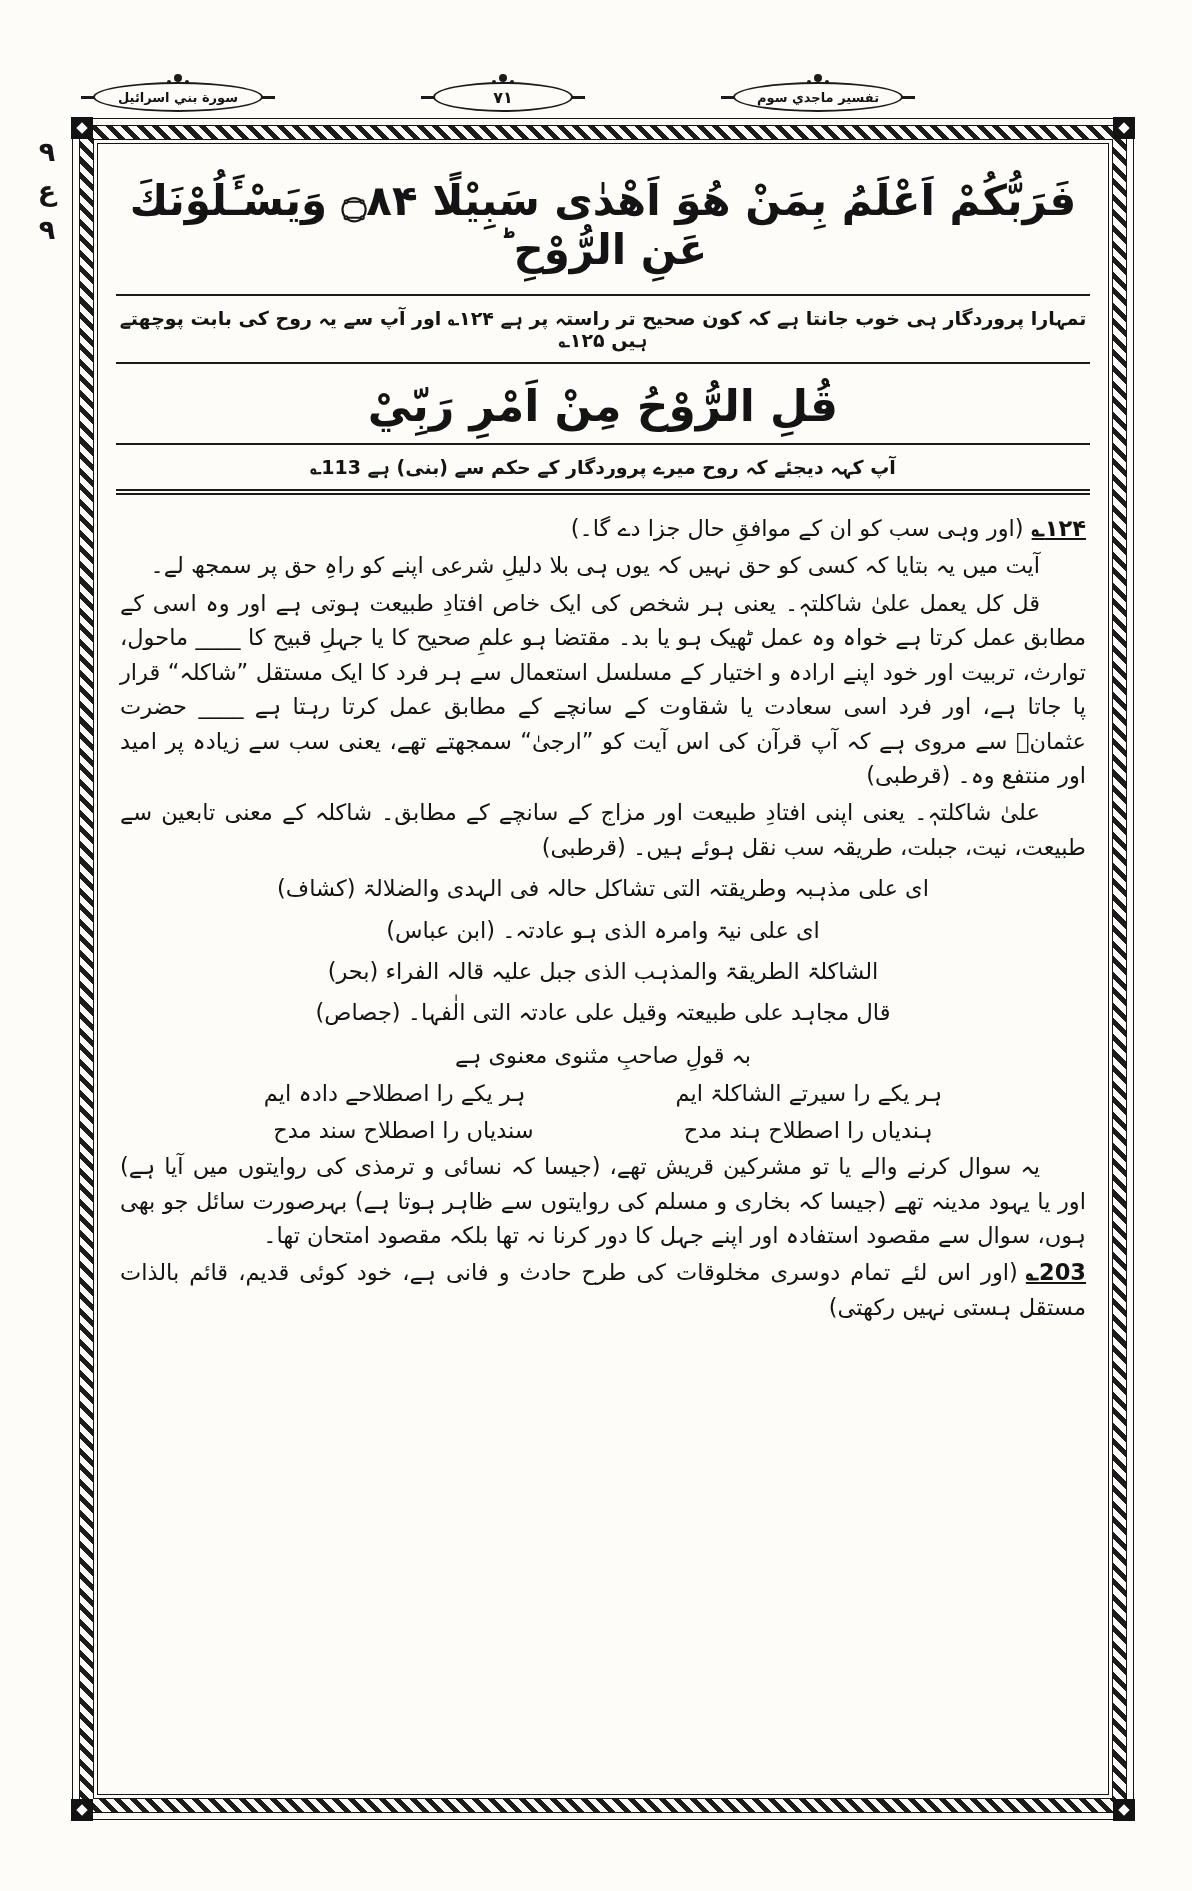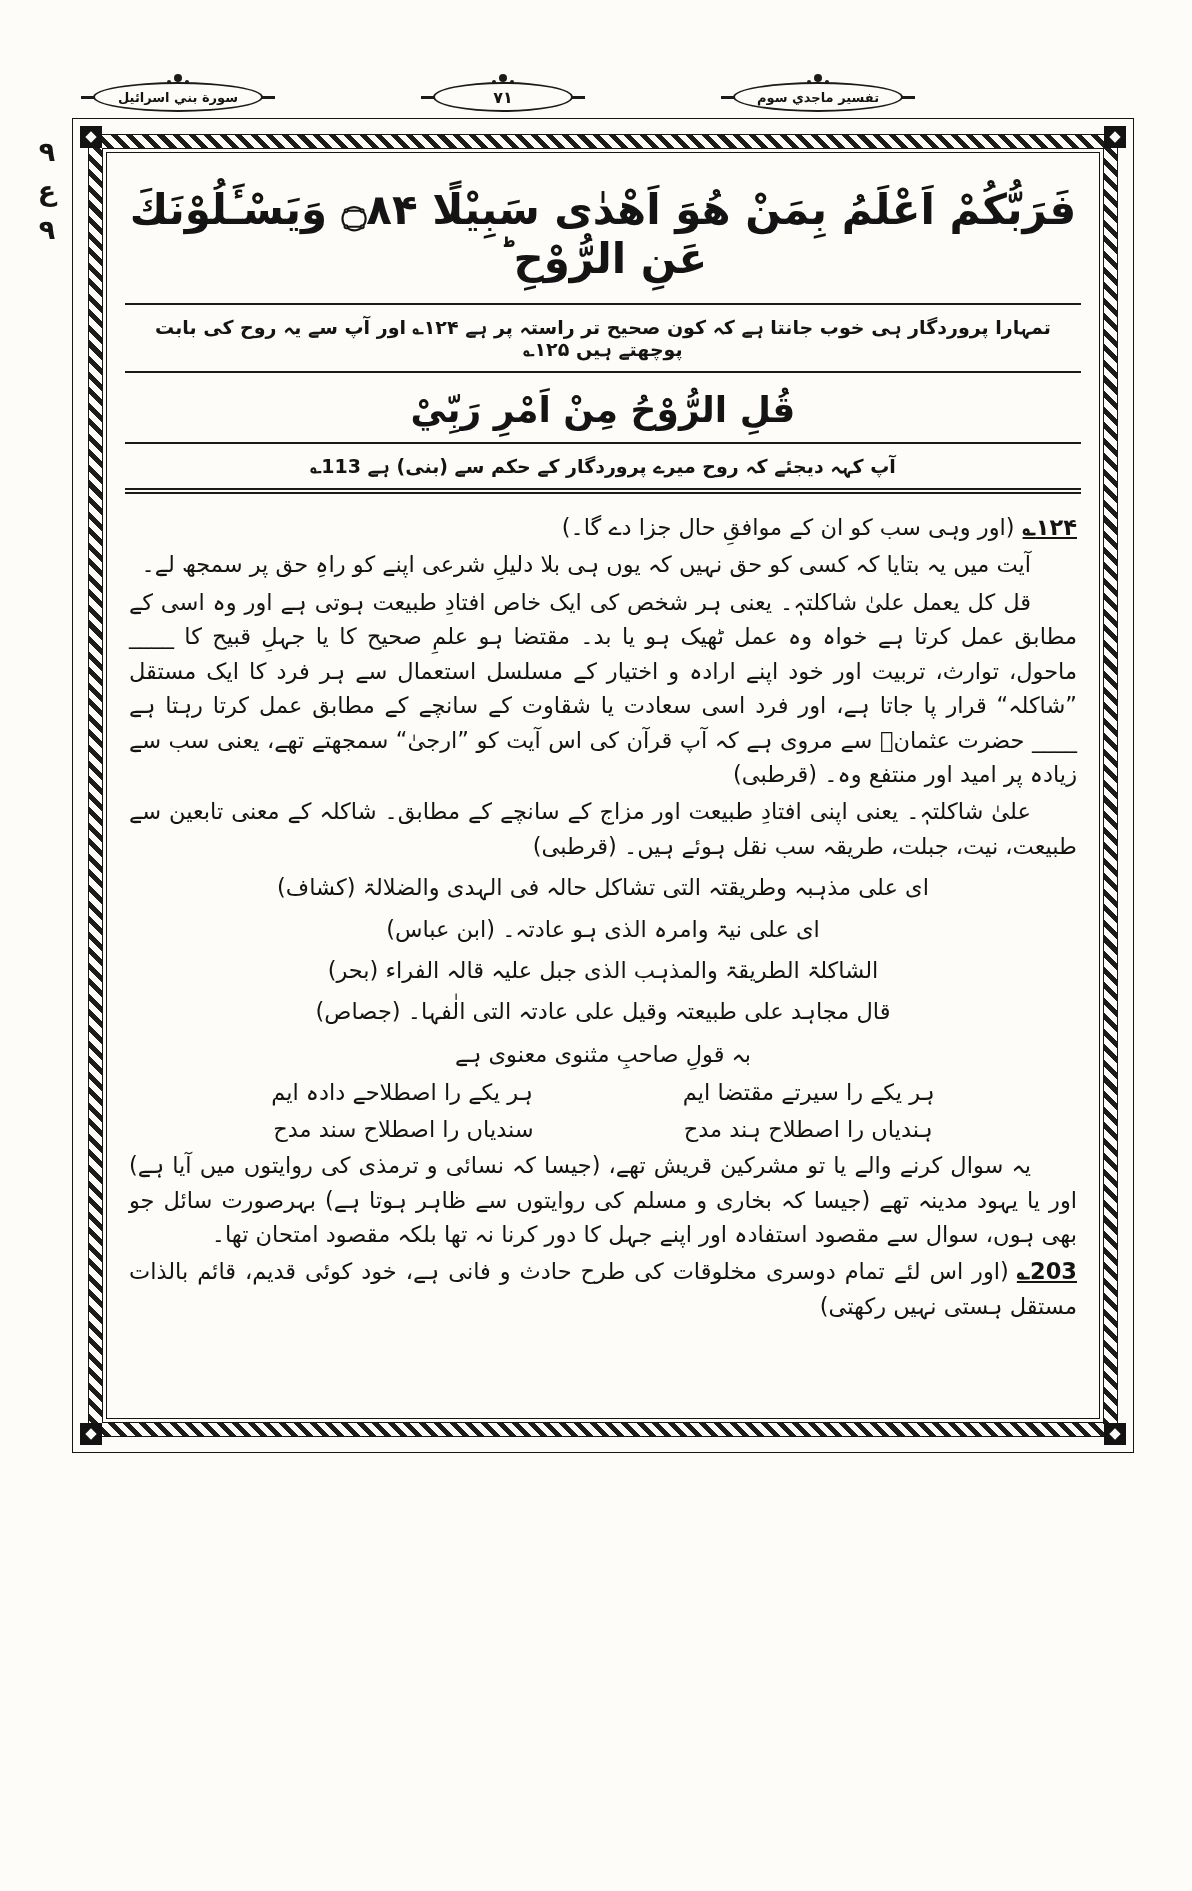--- a/index.html
+++ b/index.html
@@ -24,37 +24,37 @@
   .cartouche.c-mid   { left:358px; width:140px; font-size:16px; }
   .cartouche.c-right { left:658px; width:170px; }
   .tip { position:absolute; top:50%; width:14px; height:3px; background:#1b1b1b; margin-top:-1px; }
   .tip.t-l { left:-14px; } .tip.t-r { right:-14px; }
 
   
   .margin-marks { position:absolute; left:26px; top:132px; width:42px; text-align:center;
                   font-size:27px; font-weight:bold; line-height:1.45; }
 
   
-  .frame { position:absolute; left:72px; top:118px; width:1062px; height:1335px;
-           border:1.5px solid #151515; padding:15px; background:#fdfcf9; }
+  .frame { position:absolute; left:72px; top:118px; width:1062px; height:1702px;
+           border:1.5px solid #151515; padding:6px; background:#fdfcf9; }
   .band  { width:100%; height:100%; border:1.5px solid #151515; position:relative;
            background:repeating-linear-gradient(45deg,#1c1c1c 0 5px,#fdfcf9 5px 11px); padding:13px; }
   .inner-wrap { width:100%; height:100%; background:#fdfcf9; border:1.5px solid #151515; padding:3px; }
   .inner { width:100%; height:100%; background:#fdfcf9; border:1.5px solid #151515;
            padding:6px 16px 0; overflow:hidden; }
   .corner { position:absolute; width:22px; height:22px; background:#131313; z-index:3; }
   .corner::after { content:""; position:absolute; left:7px; top:7px; width:8px; height:8px;
                    background:#fdfcf9; transform:rotate(45deg); }
   .corner.tl { left:-9px; top:-9px; } .corner.tr { right:-9px; top:-9px; }
   .corner.bl { left:-9px; bottom:-9px; } .corner.br { right:-9px; bottom:-9px; }
 
   
   .verse { direction:rtl; text-align:center; font-weight:bold; }
   .verse-1 { font-size:42px; padding:26px 4px 20px; letter-spacing:1px; }
-  .verse-2 { font-size:36px; padding:16px 4px 12px; }
+  .verse-2 { font-size:44px; padding:16px 4px 12px; }
   .trans { direction:rtl; text-align:center; font-size:19px; font-weight:bold; padding:11px 4px; }
   .rule { border-top:2px solid #1a1a1a; margin:0 2px; }
   .rule-double { border-top:2px solid #1a1a1a; border-bottom:2px solid #1a1a1a; height:6px; margin:0 2px; }
 
   
   .commentary { direction:rtl; font-size:22.5px; line-height:1.53; text-align:justify;
                 padding:16px 6px 0; }
   .commentary p { margin-bottom:3px; }
   .commentary p.body { text-indent:46px; text-align-last:right; }
   .commentary p.noindent { text-indent:0; }
@@ -116,21 +116,21 @@
             <p class="body noindent"><span class="pnum">۱۲۴؎</span><span>(اور وہی سب کو ان کے موافقِ حال جزا دے گا۔)</span></p>
             <p class="body"><span>آیت میں یہ بتایا کہ کسی کو حق نہیں کہ یوں ہی بلا دلیلِ شرعی اپنے کو راہِ حق پر سمجھ لے۔</span></p>
             <p class="body"><span>قل کل یعمل علیٰ شاکلتہٖ۔ یعنی ہر شخص کی ایک خاص افتادِ طبیعت ہوتی ہے اور وہ اسی کے مطابق عمل کرتا ہے خواہ وہ عمل ٹھیک ہو یا بد۔ مقتضا ہو علمِ صحیح کا یا جہلِ قبیح کا ____ ماحول، توارث، تربیت اور خود اپنے ارادہ و اختیار کے مسلسل استعمال سے ہر فرد کا ایک مستقل ”شاکلہ“ قرار پا جاتا ہے، اور فرد اسی سعادت یا شقاوت کے سانچے کے مطابق عمل کرتا رہتا ہے ____ حضرت عثمانؓ سے مروی ہے کہ آپ قرآن کی اس آیت کو ”ارجیٰ“ سمجھتے تھے، یعنی سب سے زیادہ پر امید اور منتفع وہ۔ (قرطبی)</span></p>
             <p class="body"><span>علیٰ شاکلتہٖ۔ یعنی اپنی افتادِ طبیعت اور مزاج کے سانچے کے مطابق۔ شاکلہ کے معنی تابعین سے طبیعت، نیت، جبلت، طریقہ سب نقل ہوئے ہیں۔ (قرطبی)</span></p>
             <p class="quote"><span>ای علی مذہبہ وطریقتہ التی تشاکل حالہ فی الہدی والضلالۃ (کشاف)</span></p>
             <p class="quote"><span>ای علی نیۃ وامرہ الذی ہو عادتہ۔ (ابن عباس)</span></p>
             <p class="quote"><span>الشاکلۃ الطریقۃ والمذہب الذی جبل علیہ قالہ الفراء (بحر)</span></p>
             <p class="quote"><span>قال مجاہد علی طبیعتہ وقیل علی عادتہ التی الٰفہا۔ (جصاص)</span></p>
             <p class="centerline"><span>بہ قولِ صاحبِ مثنوی معنوی ہے</span></p>
             <div class="couplet">
-              <span>ہر یکے را سیرتے مقتضا ایم</span>
+              <span>ہر یکے را سیرتے الشاکلۃ ایم</span>
               <span>ہر یکے را اصطلاحے دادہ ایم</span>
             </div>
             <div class="couplet">
               <span>ہندیاں را اصطلاح ہند مدح</span>
               <span>سندیاں را اصطلاح سند مدح</span>
             </div>
             <p class="body"><span>یہ سوال کرنے والے یا تو مشرکین قریش تھے، (جیسا کہ نسائی و ترمذی کی روایتوں میں آیا ہے) اور یا یہود مدینہ تھے (جیسا کہ بخاری و مسلم کی روایتوں سے ظاہر ہوتا ہے) بہرصورت سائل جو بھی ہوں، سوال سے مقصود استفادہ اور اپنے جہل کا دور کرنا نہ تھا بلکہ مقصود امتحان تھا۔</span></p>
             <p class="body noindent"><span class="pnum">203؎</span><span>(اور اس لئے تمام دوسری مخلوقات کی طرح حادث و فانی ہے، خود کوئی قدیم، قائم بالذات مستقل ہستی نہیں رکھتی)</span></p>
           </div>
 

